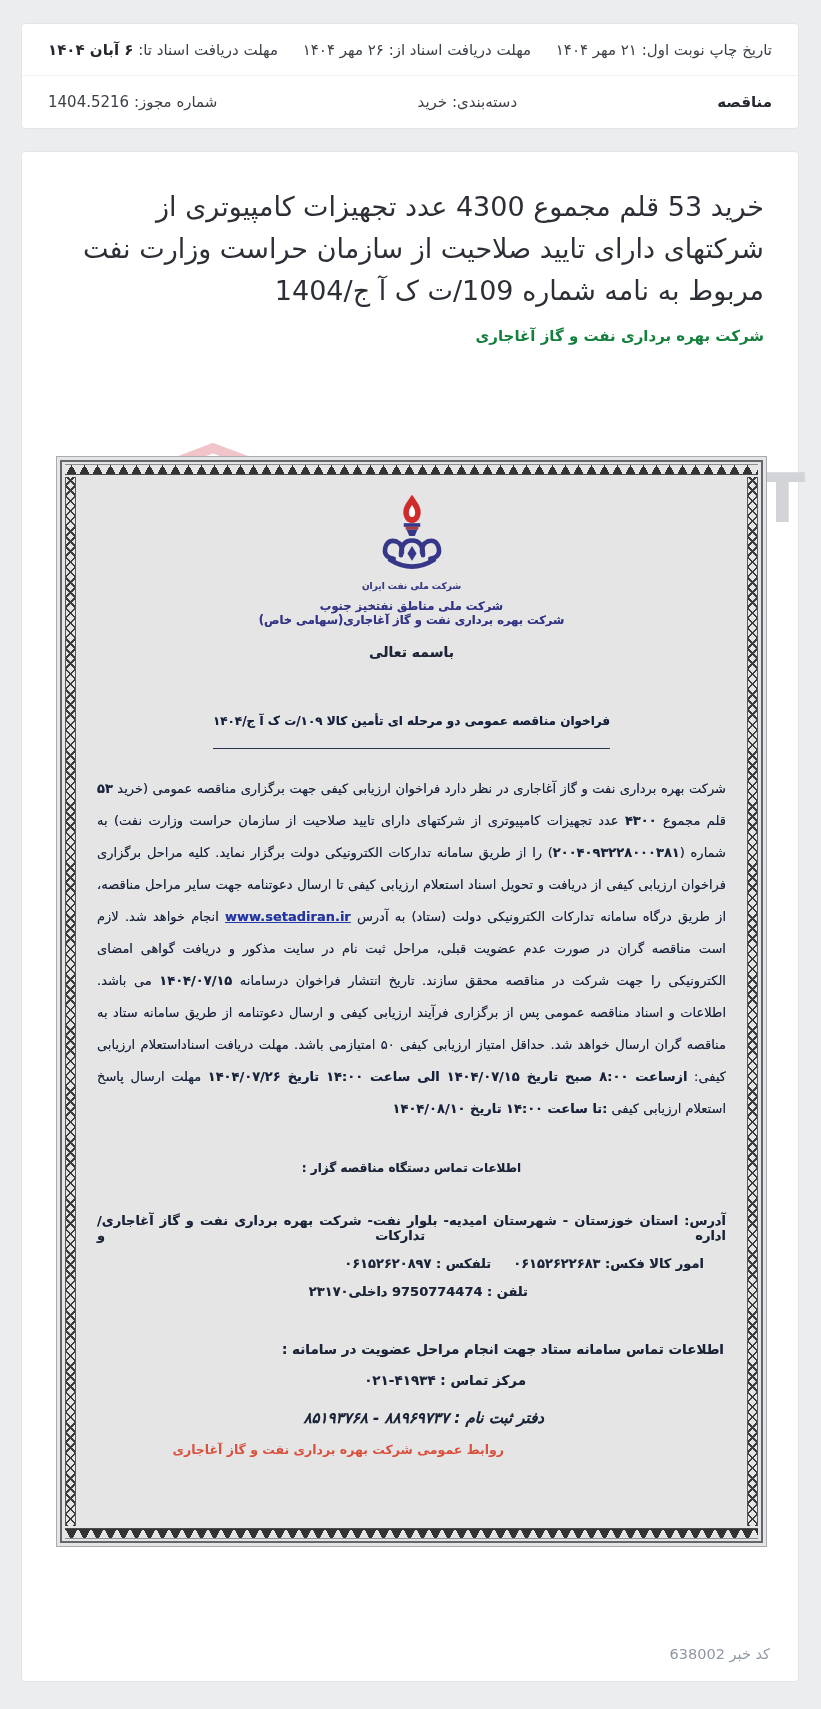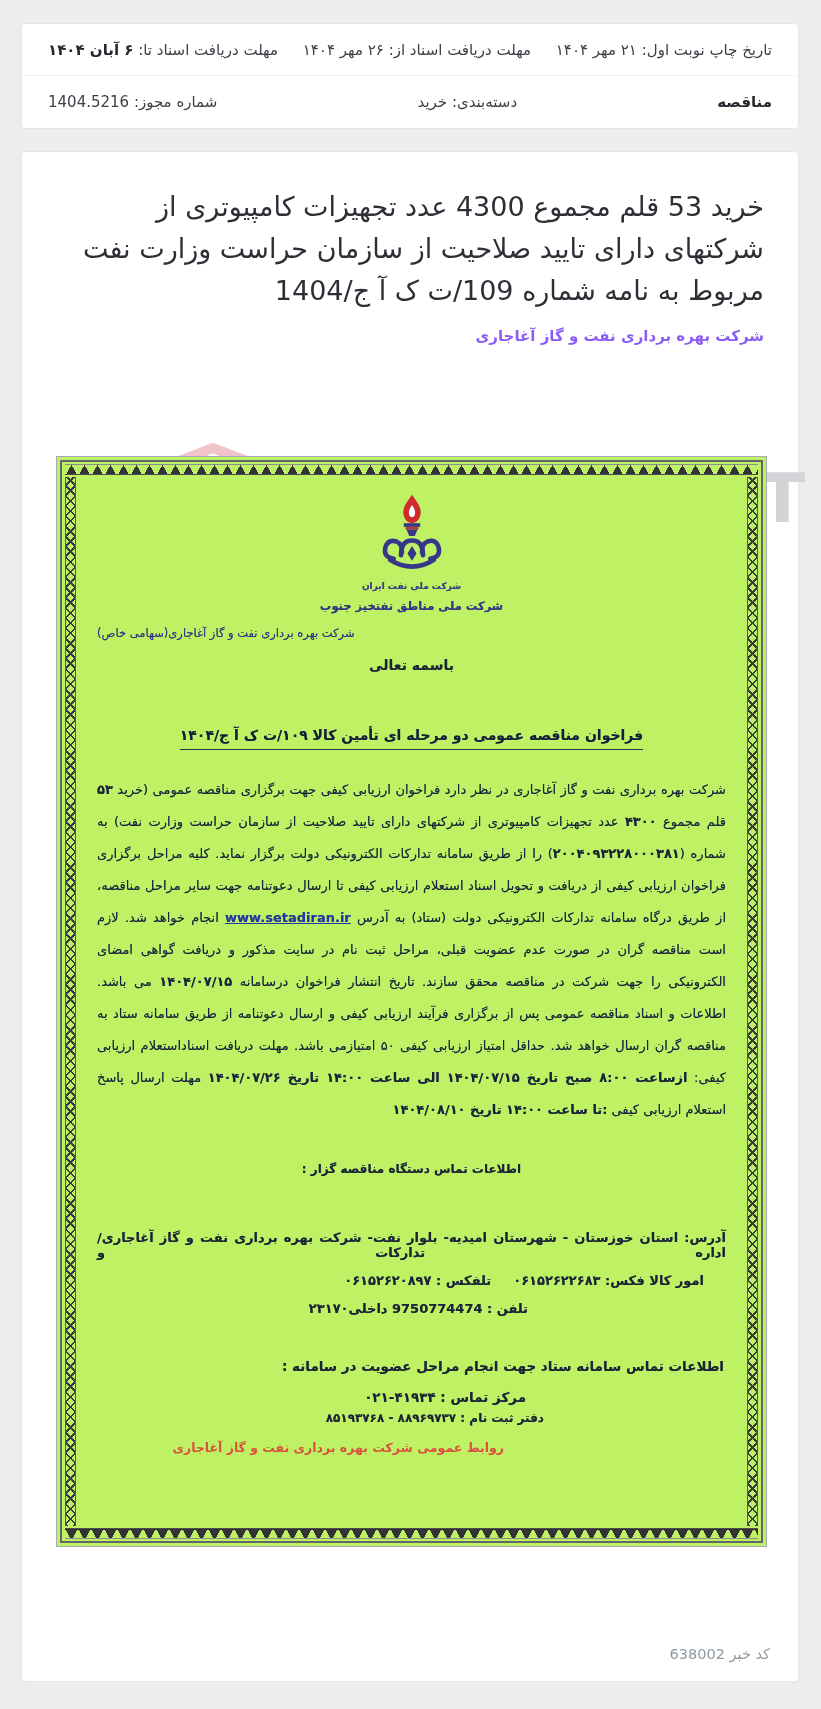--- a/index.html
+++ b/index.html
@@ -23,33 +23,33 @@
   .meta-bold { font-weight:bold; color:#24282e; }
   
   .main-card { top:151px; height:1531px; }
   .title {
     position:relative; z-index:2;
     margin:34px 34px 0 50px; text-align:right;
     font-size:27px; line-height:1.55; font-weight:normal; color:#2c3036;
   }
   .company {
     position:relative; z-index:2;
-    margin:15px 34px 0 0; font-size:15px; font-weight:bold; color:#8b5cf6;
+    margin:15px 34px 0 0; font-size:15px; font-weight:bold; color:#15803d;
   }
   
   .watermark { position:absolute; top:140px; left:0; width:778px; height:320px; z-index:1; direction:ltr; }
   .wm-shield { position:absolute; left:122px; top:150px; }
   .wm-brand {
     position:absolute; left:258px; top:168px;
     font-size:67px; font-weight:bold; letter-spacing:-3px;
     color:#d3d4d7; white-space:nowrap;
   }
   
   .doc { position:absolute; top:304px; left:34px; width:711px; height:1091px; z-index:2; }
-  .doc-outer { height:100%; background:#bef264; border:1px solid #a7abb0; padding:3px; }
+  .doc-outer { height:100%; background:#e5e5e5; border:1px solid #a7abb0; padding:3px; }
   .doc-inner { height:100%; border:2px solid #63666a; display:flex; flex-direction:column; }
   .pat-top, .pat-bottom { height:11px; margin:2px 3px; }
   .pat-top {
     border-top:1px solid #8a8d90; border-bottom:1px solid #4a4c4e;
     background:conic-gradient(from 150deg at 50% 0%, #333 0 60deg, transparent 60deg 360deg);
     background-size:13px 11px;
   }
   .pat-bottom {
     border-bottom:1px solid #8a8d90; border-top:1px solid #4a4c4e;
     background:conic-gradient(from 330deg at 50% 100%, #333 0 60deg, transparent 60deg 360deg);
@@ -63,46 +63,46 @@
       repeating-linear-gradient(45deg,  #3a3c3e 0 1.8px, transparent 1.8px 7.2px),
       repeating-linear-gradient(-45deg, #3a3c3e 0 1.8px, transparent 1.8px 7.2px);
   }
   .doc-content {
     flex:1; direction:rtl; padding:10px 18px 0; overflow:hidden;
     color:#1b2436; text-shadow:0 0 0.4px rgba(20,30,60,.55);
   }
   .nioc-logo { display:block; margin:6px auto 2px; }
   .org1 { text-align:center; font-size:9px;    color:#3d3d8f; font-weight:bold; }
   .org2 { text-align:center; font-size:11.5px; color:#34348a; font-weight:bold; margin-top:8px; }
-  .org3 { text-align:left; font-size:11.5px; color:#34348a; font-weight:normal; margin-top:13px; }
+  .org3 { text-align:center; font-size:11.5px; color:#34348a; font-weight:bold; }
   .basmala { text-align:center; font-size:14px; color:#1d2536; font-weight:bold; margin-top:17px; }
   .doc-heading { text-align:center; margin-top:30px; }
   .doc-heading span {
-    display:inline-block; font-size:14px; font-weight:bold; color:#141f3a;
-    padding-bottom:6px; border-bottom:1.6px solid #2a3450;margin-top:24px;
+    display:inline-block; font-size:12px; font-weight:bold; color:#141f3a;
+    padding-bottom:20px; border-bottom:1.6px solid #2a3450;margin-top:24px;
   }
   .doc-body {
     margin-top:24px; font-size:13px; line-height:32px;
     text-align:justify; color:#18223a;
   }
   .sg-b { font-weight:bold; }
   .sg-link { color:#2336a8; font-weight:bold; text-decoration:underline; cursor:pointer; }
   .contact-heading { margin-top:36px; font-size:12px; font-weight:bold; text-align:center; }
   .addr1 {
-    margin-top:54px; font-size:13px; font-weight:bold;
+    margin-top:38px; font-size:13px; font-weight:bold;
     text-align:justify; text-align-last:justify;
   }
   .addr2 {
     margin:13px 22px 0 0; font-size:13px; font-weight:bold;
     display:flex; justify-content:flex-start; gap:22px;
   }
   .addr3 { margin:13px 198px 0 0; font-size:13px; font-weight:bold; text-align:right; }
   .setad-heading { margin:42px 2px 0 0; font-size:13.5px; font-weight:bold; text-align:right; }
   .setad-line1 { margin:15px 200px 0 0; font-size:13.5px; font-weight:bold; text-align:right; }
-  .setad-line2 { margin:6px 182px 0 0; font-size:12px; font-weight:bold; text-align:right; }
+  .setad-line2 { margin:21px 182px 0 0; font-size:15px; font-weight:bold; text-align:right;font-style:italic; }
   .red-note { margin:15px 222px 0 0; font-size:12.5px; font-weight:bold; text-align:right; color:#d9503d; text-shadow:none; }
   .news-code {
     position:absolute; top:1494px; right:28px; z-index:2;
     direction:ltr; font-size:14.5px; color:#8f97a2;
   }
 </style>
 </head>
 <body>
 
 <div class="page">

